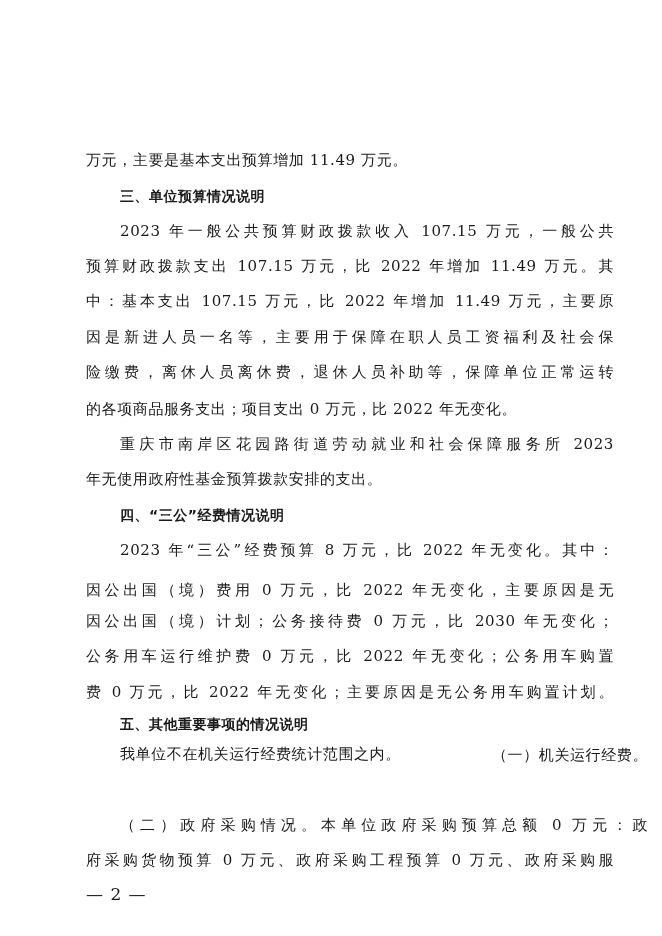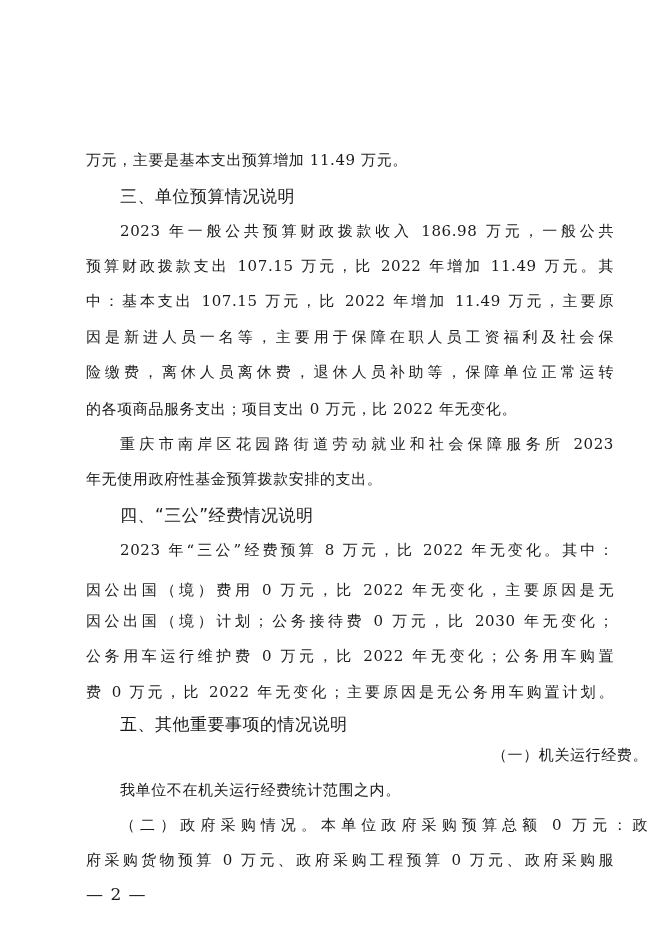--- a/index.html
+++ b/index.html
@@ -9,48 +9,48 @@
     font-family: "DejaVu Serif", "Liberation Serif", serif;
   }
   .line {
     position: absolute; left: 86px; width: 528px;
     font-size: 15px; line-height: 24px; white-space: nowrap;
     letter-spacing: 0.6px;
   }
   .indent { left: 120px; width: 494px; }
   .heading {
     font-family: "DejaVu Sans", "Liberation Sans", sans-serif;
-    font-weight: normal; font-size: 17px; letter-spacing: 0.5px;
+    font-weight: bold; font-size: 14px; letter-spacing: 0.5px;
   }
   .sub { left: 120px; text-align: right; }
   .justify { text-align: justify; text-align-last: justify; }
   .pagenum {
     position: absolute; left: 86px; top: 832px;
     font-size: 17px; letter-spacing: 1px;
   }
 </style>
 </head>
 <body>
 
 <div>
   <div class="line" style="top:148px">万元，主要是基本支出预算增加 11.49 万元。</div>
   <div class="line indent heading" style="top:184px">三、单位预算情况说明</div>
-  <div class="line indent justify" style="top:219px">2023 年一般公共预算财政拨款收入 186.98 万元，一般公共</div>
+  <div class="line indent justify" style="top:219px">2023 年一般公共预算财政拨款收入 107.15 万元，一般公共</div>
   <div class="line justify" style="top:254px">预算财政拨款支出 107.15 万元，比 2022 年增加 11.49 万元。其</div>
   <div class="line justify" style="top:289px">中：基本支出 107.15 万元，比 2022 年增加 11.49 万元，主要原</div>
   <div class="line justify" style="top:325px">因是新进人员一名等，主要用于保障在职人员工资福利及社会保</div>
   <div class="line justify" style="top:360px">险缴费，离休人员离休费，退休人员补助等，保障单位正常运转</div>
   <div class="line" style="top:397px">的各项商品服务支出；项目支出 0 万元，比 2022 年无变化。</div>
   <div class="line indent justify" style="top:432px">重庆市南岸区花园路街道劳动就业和社会保障服务所 2023</div>
   <div class="line" style="top:467px">年无使用政府性基金预算拨款安排的支出。</div>
   <div class="line indent heading" style="top:503px">四、“三公”经费情况说明</div>
   <div class="line indent justify" style="top:538px">2023 年“三公”经费预算 8 万元，比 2022 年无变化。其中：</div>
   <div class="line justify" style="top:578px">因公出国（境）费用 0 万元，比 2022 年无变化，主要原因是无</div>
   <div class="line justify" style="top:609px">因公出国（境）计划；公务接待费 0 万元，比 2030 年无变化；</div>
   <div class="line justify" style="top:644px">公务用车运行维护费 0 万元，比 2022 年无变化；公务用车购置</div>
   <div class="line justify" style="top:680px">费 0 万元，比 2022 年无变化；主要原因是无公务用车购置计划。</div>
   <div class="line indent heading" style="top:712px">五、其他重要事项的情况说明</div>
   <div class="line sub" style="top:743px">（一）机关运行经费。</div>
-  <div class="line indent" style="top:778px">我单位不在机关运行经费统计范围之内。</div>
+  <div class="line indent" style="top:742px">我单位不在机关运行经费统计范围之内。</div>
   <div class="line sub justify" style="top:813px">（二）政府采购情况。本单位政府采购预算总额 0 万元：政</div>
   <div class="line justify" style="top:848px">府采购货物预算 0 万元、政府采购工程预算 0 万元、政府采购服</div>
   <div class="pagenum" style="top:884px">— 2 —</div>
 </div>
 
 </body></html>

